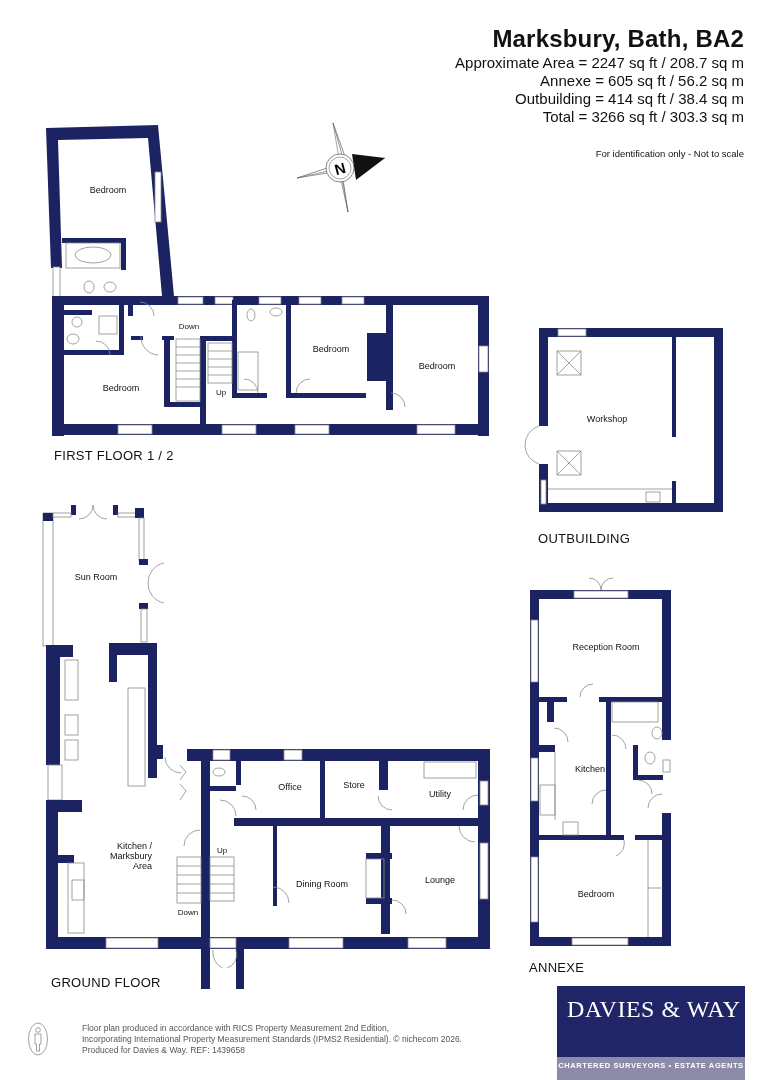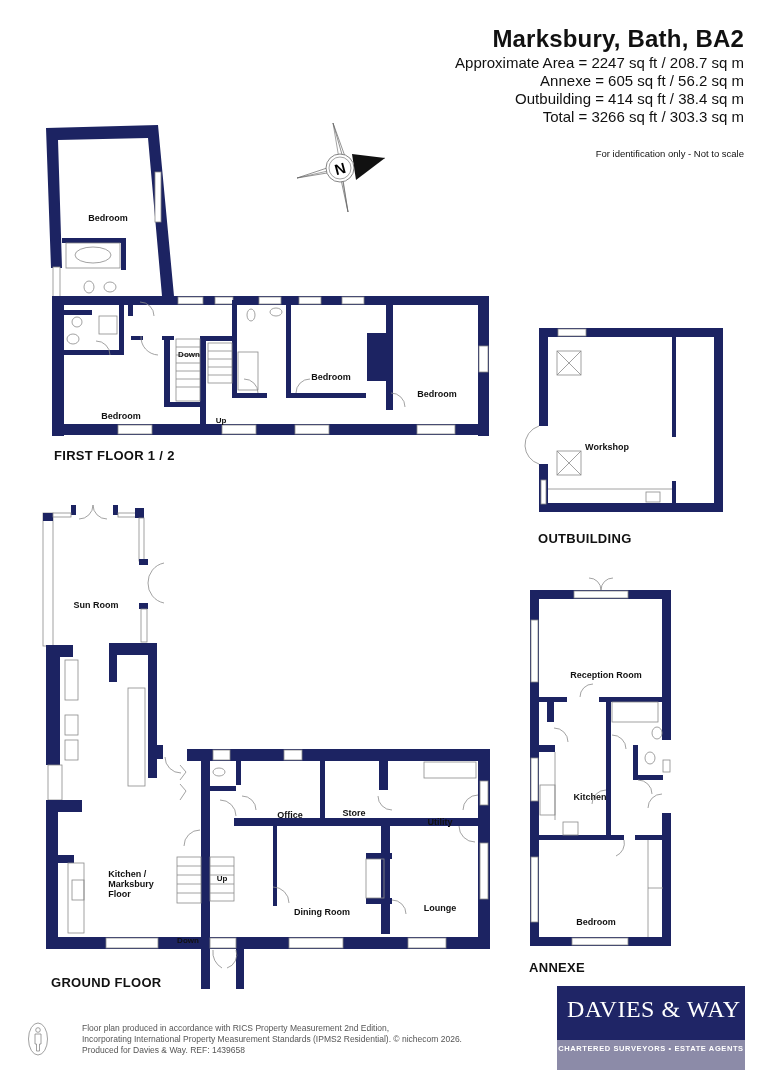--- a/index.html
+++ b/index.html
@@ -5,27 +5,27 @@
   html, body { margin: 0; padding: 0; background: #ffffff; }
   body { width: 764px; height: 1080px; position: relative; overflow: hidden; font-family: "Liberation Sans", sans-serif; color: #111; }
   .header { position: absolute; right: 20px; top: 24px; text-align: right; }
   .header .title { font-size: 24px; font-weight: bold; line-height: 30px; letter-spacing: 0.2px; }
   .header .area { font-size: 15px; line-height: 18px; margin-left: 32px; }
   .header .note { font-size: 9.5px; line-height: 18px; margin-top: 19px; }
   svg.plan { position: absolute; left: 0; top: 0; }
   .wall { fill: #1c2362; }
   .win { fill: #ffffff; stroke: #8a8a8a; stroke-width: 0.8; }
   .line { fill: none; stroke: #8a8a8a; stroke-width: 0.8; }
-  .room-label { position: absolute; font-size: 9px; font-weight: bold; transform: translate(-50%, -50%); text-align: left; line-height: 10px; white-space: nowrap; margin-top: 28px; }
-  .floor-label { position: absolute; font-size: 13px; font-weight: bold; letter-spacing: 0.3px; }
+  .room-label { position: absolute; font-size: 9px; font-weight: normal; transform: translate(-50%, -50%); text-align: right; line-height: 10px; white-space: nowrap; }
+  .floor-label { position: absolute; font-size: 13px; font-weight: normal; letter-spacing: 0.3px; }
   .footer { position: absolute; left: 28px; top: 1022px; display: flex; align-items: center; gap: 24px; }
   .footer .person { width: 20px; height: 34px; margin-right: 10px; }
   .footer .txt { font-size: 8.5px; color: #555; line-height: 11px; }
   .logo { position: absolute; left: 557px; top: 986px; width: 188px; height: 72px; }
-  .logo .top { height: 54px; background: #1f2566; color: #fff; position: relative; }
+  .logo .top { height: 71px; background: #1f2566; color: #fff; position: relative; }
   .logo .brand { position: absolute; left: 10px; top: 10px; font-family: "Liberation Serif", serif; font-size: 24px; letter-spacing: 0.5px; }
   .logo .bottom { height: 30px; background: #8c8ba8; color: #fff; font-size: 7.5px; letter-spacing: 0.6px; text-align: center; line-height: 18px; font-weight: bold; }
 </style>
 </head>
 <body>
 
 <div class="header">
   <div class="title">Marksbury, Bath, BA2</div>
   <div class="area">Approximate Area = 2247 sq ft / 208.7 sq m</div>
   <div class="area">Annexe = 605 sq ft / 56.2 sq m</div>
@@ -282,21 +282,21 @@
 <div class="room-label" style="left:221px; top:393px; font-size:8px;">Up</div>
 <div class="floor-label" style="left:54px; top:448px;">FIRST FLOOR 1 / 2</div>
 
 <div class="room-label" style="left:607px; top:419px;">Workshop</div>
 <div class="floor-label" style="left:538px; top:531px;">OUTBUILDING</div>
 
 <div class="room-label" style="left:96px; top:577px;">Sun Room</div>
 <div class="room-label" style="left:131px; top:856px;">
   <div>Kitchen /</div>
   <div>Marksbury</div>
-  <div>Floor</div>
+  <div>Area</div>
 </div>
 <div class="room-label" style="left:290px; top:787px;">Office</div>
 <div class="room-label" style="left:354px; top:785px;">Store</div>
 <div class="room-label" style="left:440px; top:794px;">Utility</div>
 <div class="room-label" style="left:322px; top:884px;">Dining Room</div>
 <div class="room-label" style="left:440px; top:880px;">Lounge</div>
 <div class="room-label" style="left:222px; top:851px; font-size:8px;">Up</div>
 <div class="room-label" style="left:188px; top:913px; font-size:8px;">Down</div>
 <div class="floor-label" style="left:51px; top:975px;">GROUND FLOOR</div>
 

